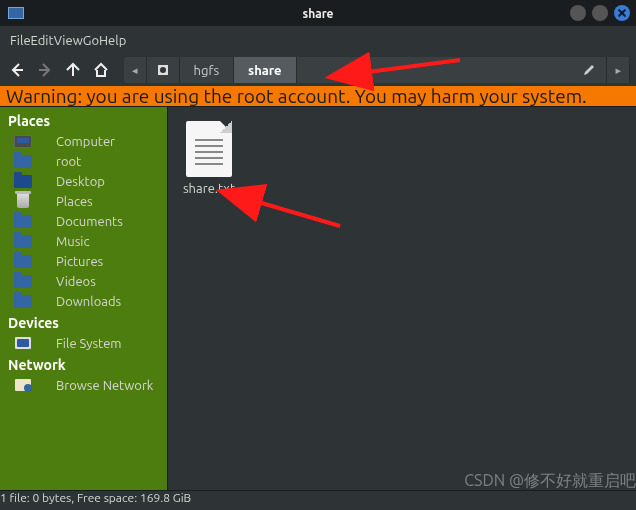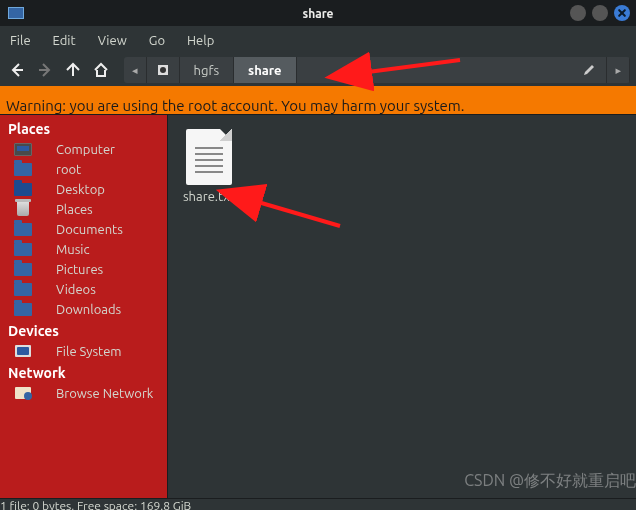--- a/index.html
+++ b/index.html
@@ -34,21 +34,21 @@
   .wbtn.close { background: #3a7bd5; position: relative; }
   .wbtn.close::before, .wbtn.close::after {
     content: ""; position: absolute; left: 3px; top: 7px;
     width: 10px; height: 2px; background: #0b1b2b; border-radius: 1px;
   }
   .wbtn.close::before { transform: rotate(45deg); }
   .wbtn.close::after  { transform: rotate(-45deg); }
 
   .menubar {
     height: 28px; background: #2e3436;
-    display: flex; align-items: center; gap: 22px;
+    display: flex; align-items: center; 
     padding: 0 10px; color: #d3d7cf;
   }
   .menubar span { cursor: default; }
 
   .toolbar {
     height: 32px; background: #2e3436;
     display: flex; align-items: center; padding: 0 6px;
     gap: 6px;
   }
   .tbicon {
@@ -67,31 +67,31 @@
     padding: 0 14px; border-right: 1px solid #2a2d2f;
     color: #c8ccc7; font-size: 13px;
   }
   .pathbtn.arrow { padding: 0 8px; color: #aaa; font-size: 11px; }
   .pathbtn.active { background: #555b5f; color: #fff; font-weight: 600; }
   .pathbtn.root { padding: 0 10px; }
   .pathspacer { flex: 1; }
   .pencil { padding: 0 10px; color: #ccc; }
 
   .warning-bar {
-    height: 28px; background: #f57900;
-    color: #1a1a1a; font-size: 15px;
-    display: flex; align-items: flex-end; padding: 0 6px;
+    height: 20px; background: #f57900;
+    color: #1a1a1a; font-size: 19px;
+    display: flex; align-items: center; padding: 0 6px;
   }
 
   .content {
     display: flex; height: 384px;
     border-top: 1px solid #1a1d1f;
   }
   .sidebar {
-    width: 168px; background: #b91c1c;
+    width: 168px; background: #4d7c0f;
     border-right: 1px solid #1a1d1f;
     overflow-y: auto; padding-top: 2px;
   }
   .side-header {
     font-weight: 700; color: #fff; padding: 4px 8px 2px;
     font-size: 14px;
   }
   .side-item {
     display: flex; align-items: center; gap: 24px;
     padding: 3px 8px 3px 14px; color: #d3d7cf;

